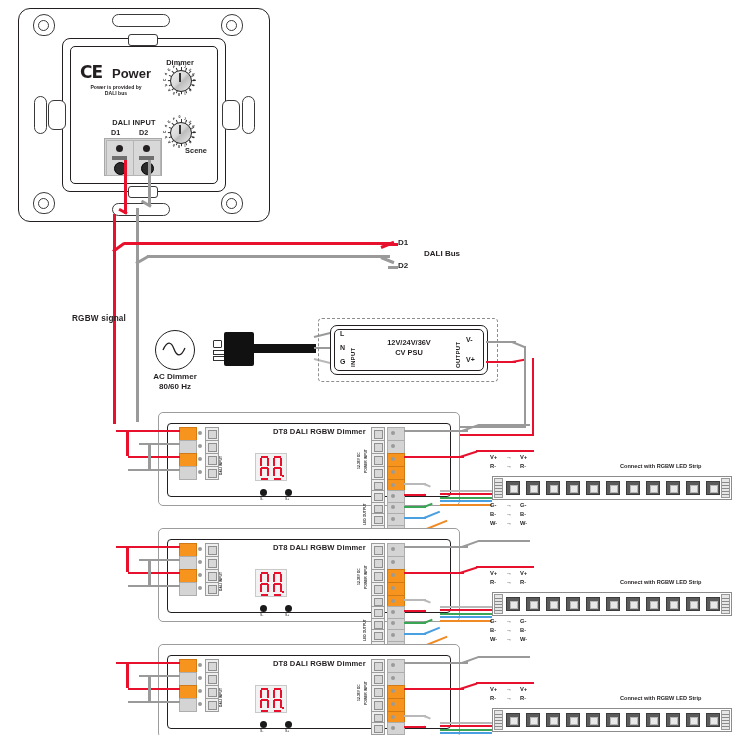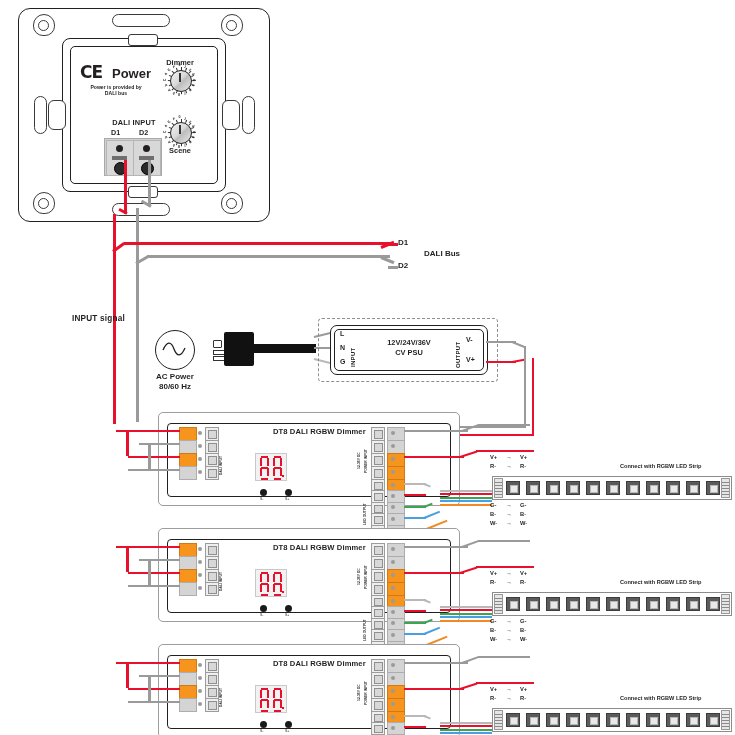--- a/index.html
+++ b/index.html
@@ -209,21 +209,21 @@
       <div class="dchar" style="left: -5.90387px; top: 12.3106px; transform: rotate(247.5deg);">b</div>
       <div class="tick" style="transform: rotate(270deg);"></div>
       <div class="dchar" style="left: -7px; top: 6.8px; transform: rotate(270deg);">C</div>
       <div class="tick" style="transform: rotate(292.5deg);"></div>
       <div class="dchar" style="left: -5.90387px; top: 1.28936px; transform: rotate(292.5deg);">d</div>
       <div class="tick" style="transform: rotate(315deg);"></div>
       <div class="dchar" style="left: -2.78234px; top: -3.38234px; transform: rotate(315deg);">E</div>
       <div class="tick" style="transform: rotate(337.5deg);"></div>
       <div class="dchar" style="left: 1.88936px; top: -6.50387px; transform: rotate(337.5deg);">F</div>
     </div>
-  <div class="dialLbl" style="left:160px;top:146px;">Scene</div>
+  <div class="dialLbl" style="left:176px;top:146px;">Scene</div>
 
   <div class="diLbl">DALI INPUT</div>
   <div class="d1l" style="left:111px;">D1</div>
   <div class="d2l" style="left:139px;">D2</div>
 
   <div class="termblk">
     <div class="termcell" style="left:1px;">
       <div class="tdot" style="left:9px;top:4px;"></div>
       <div class="tbar" style="left:5px;top:15px;"></div>
       <div class="thole" style="left:7px;top:21px;"></div>
@@ -252,29 +252,29 @@
   <div class="wg" style="left:381px;top:256px;width:14px;height:3px;transform:rotate(22deg);transform-origin:left center;"></div>
   <div class="w" style="left:388px;top:243px;width:10px;height:3px;"></div>
   <div class="wg" style="left:388px;top:266px;width:10px;height:3px;"></div>
 
   <div class="busLbl" style="left:398px;top:238px;">D1</div>
   <div class="busLbl" style="left:398px;top:261px;">D2</div>
   <div class="busLbl" style="left:424px;top:249px;">DALI Bus</div>
 
   <div class="w" style="left:113px;top:252px;width:3px;height:172px;"></div>
   <div class="wg" style="left:136px;top:262px;width:3px;height:160px;"></div>
-  <div class="dsig">INPUT signal</div>
+  <div class="dsig">RGBW signal</div>
 
   <div class="acc">
     <svg width="36" height="36" viewBox="0 0 36 36" style="position:absolute;left:0;top:0;">
       <path d="M7 19 C11 10, 15 10, 18 18 C21 26, 25 26, 29 17" fill="none" stroke="#231f20" stroke-width="1.3"></path>
     </svg>
   </div>
   <div class="acl">
-    <div>AC Power</div>
+    <div>AC Dimmer</div>
     <div>80/60 Hz</div>
   </div>
 
   <div class="prong" style="left:213px;top:340px;width:7px;height:6px;border-radius:1px;"></div>
   <div class="prong" style="left:213px;top:350px;width:11px;height:3px;"></div>
   <div class="prong" style="left:213px;top:356px;width:11px;height:3px;"></div>
   <div class="plugbody" style="left:224px;top:332px;width:30px;height:34px;"></div>
   <div class="plugbody" style="left:252px;top:344px;width:64px;height:9px;border-radius:0;"></div>
 
   <div class="wg" style="left:314px;top:336px;width:24px;height:2px;transform:rotate(-14deg);transform-origin:left center;"></div>

